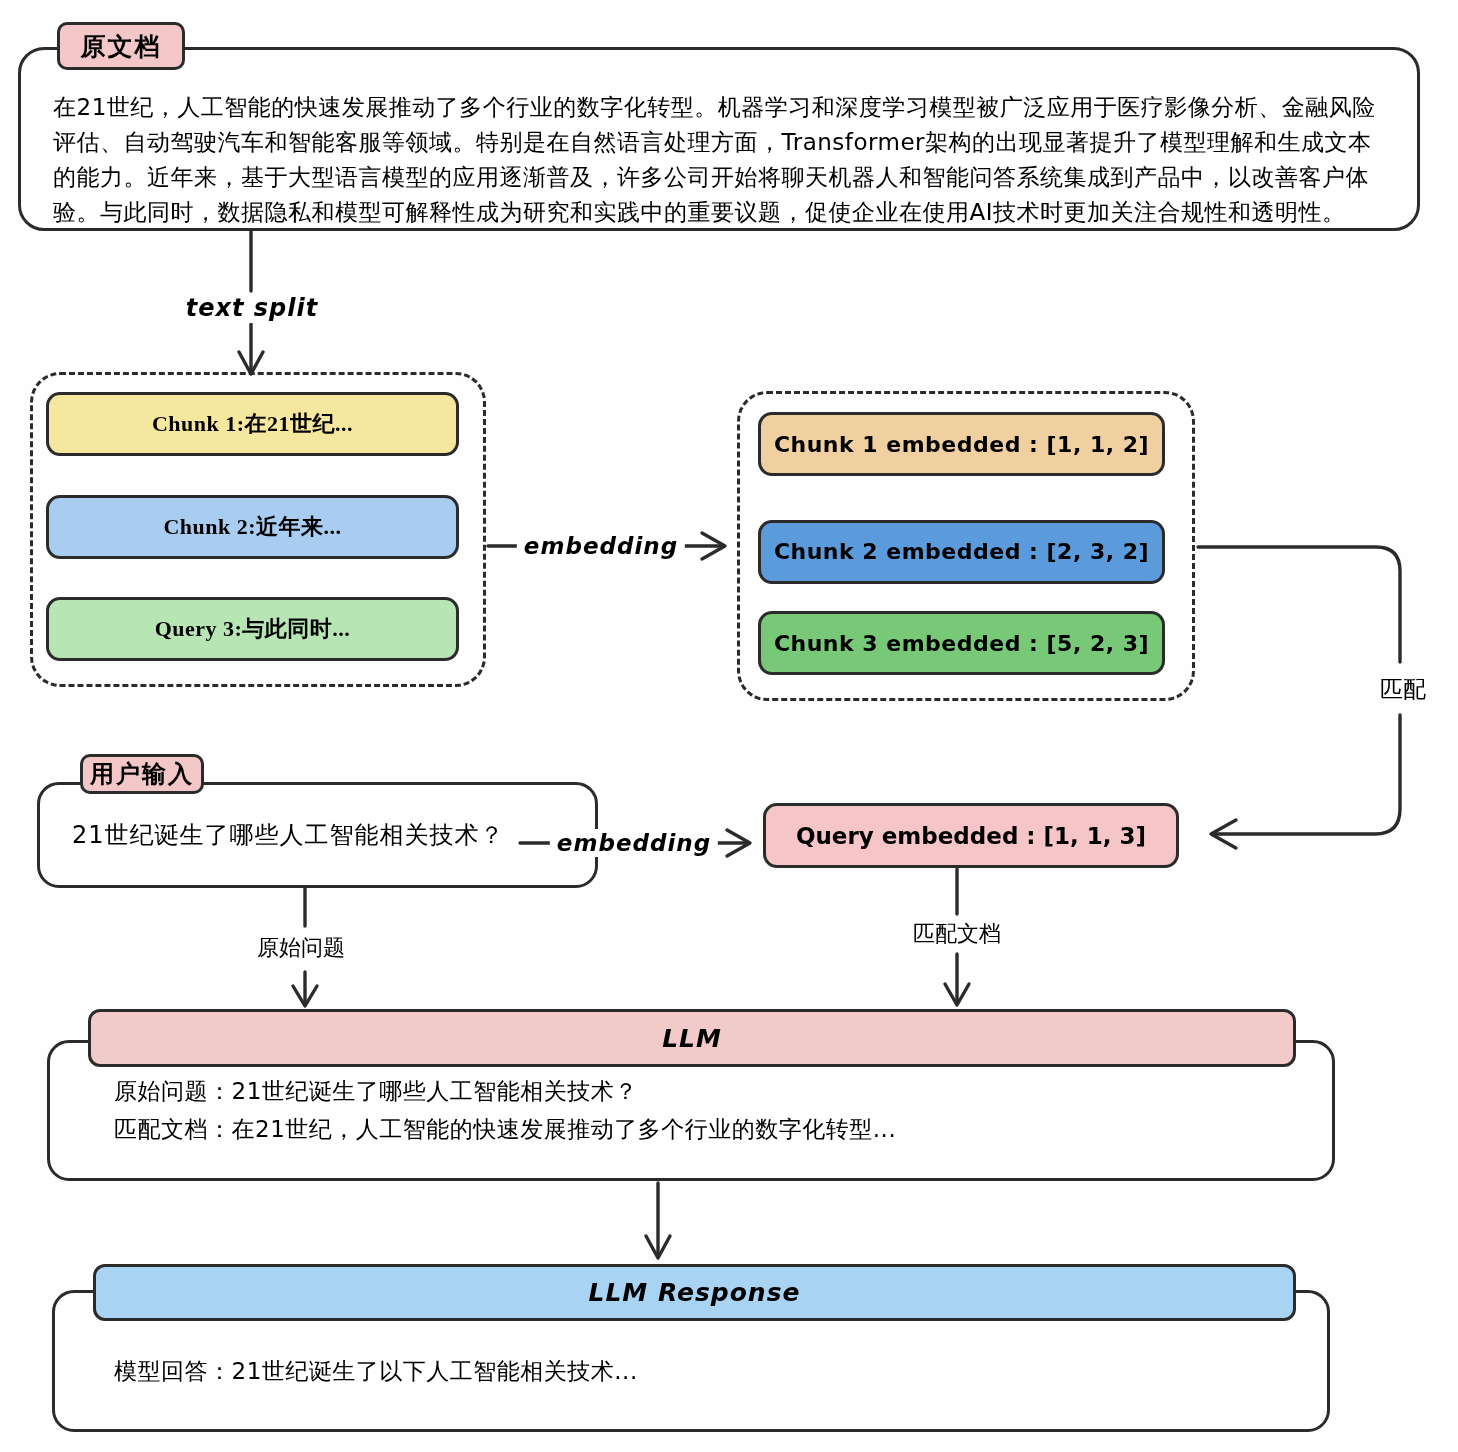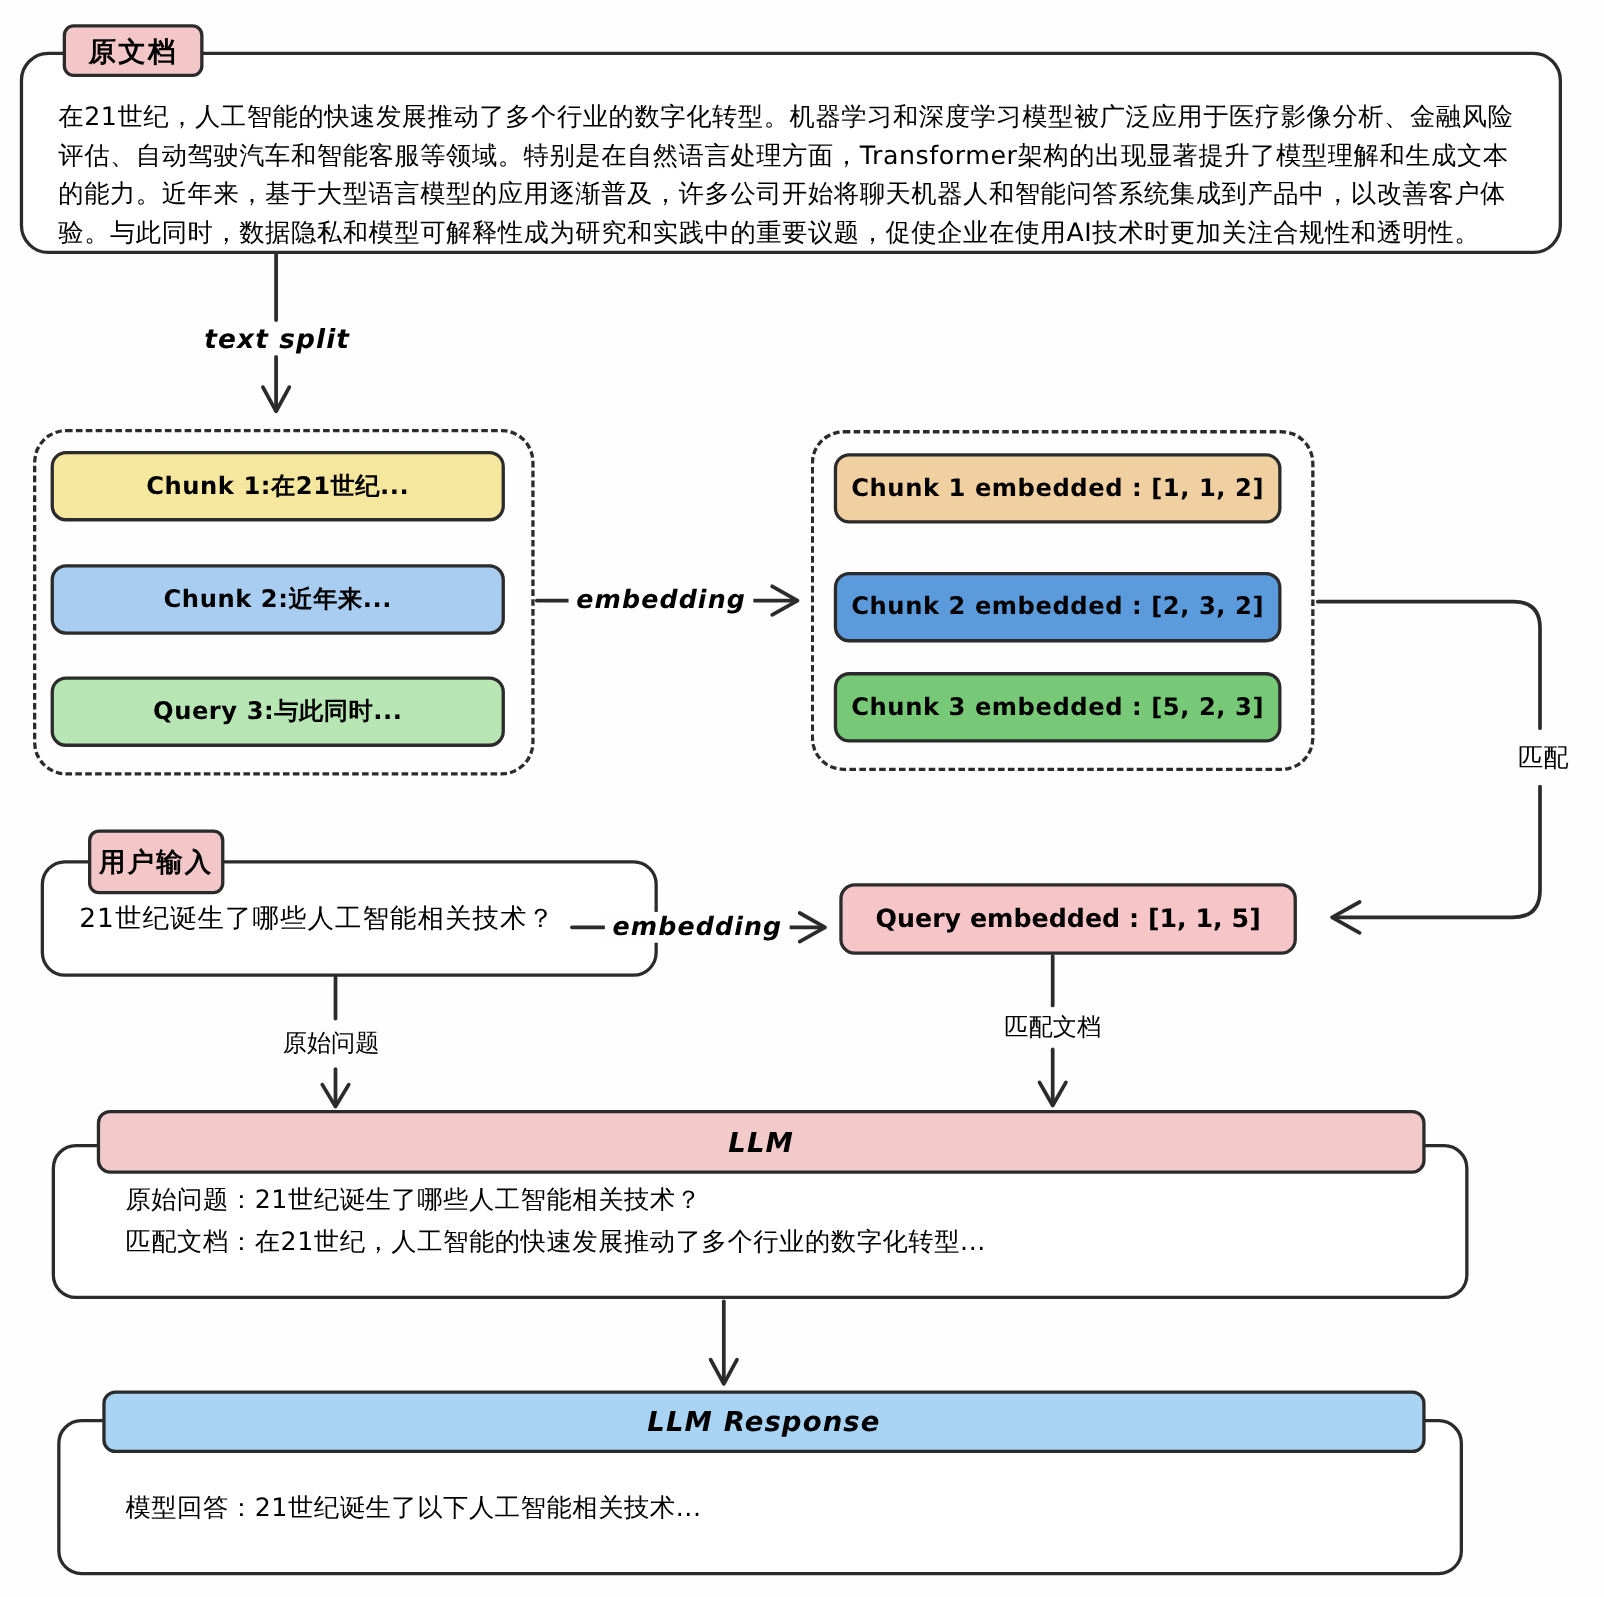--- a/index.html
+++ b/index.html
@@ -87,44 +87,44 @@
     </g>
   </svg>
 
   <div class="tag" style="left: 57px; top: 22px; width: 128px; height: 48px; background-color: rgb(243, 199, 200);">原文档</div>
   <div class="sketch-box" style="left:18px;top:47px;width:1402px;height:184px;">
     <p class="doc-text">在21世纪，人工智能的快速发展推动了多个行业的数字化转型。机器学习和深度学习模型被广泛应用于医疗影像分析、金融风险评估、自动驾驶汽车和智能客服等领域。特别是在自然语言处理方面，Transformer架构的出现显著提升了模型理解和生成文本的能力。近年来，基于大型语言模型的应用逐渐普及，许多公司开始将聊天机器人和智能问答系统集成到产品中，以改善客户体验。与此同时，数据隐私和模型可解释性成为研究和实践中的重要议题，促使企业在使用AI技术时更加关注合规性和透明性。</p>
   </div>
 
   <div class="arrow-label hand" style="left:252px;top:308px;font-size:24px;">text split</div>
 
-  <div class="dashed" style="left:30px;top:390px;width:456px;height:315px;padding:17px 24px 23px 13px;">
+  <div class="dashed" style="left:30px;top:372px;width:456px;height:315px;padding:17px 24px 23px 13px;font-family:Liberation Serif, serif;">
     <div class="chunk" style="background-color: rgb(246, 231, 158);">Chunk 1:在21世纪...</div>
     <div class="chunk" style="background-color: rgb(169, 205, 241);">Chunk 2:近年来...</div>
     <div class="chunk" style="background-color: rgb(183, 230, 180);">Query 3:与此同时...</div>
   </div>
 
   <div class="arrow-label hand" style="left:601px;top:546px;">embedding</div>
 
   <div class="dashed" style="left:737px;top:391px;width:458px;height:310px;padding:18px 27px 23px 18px;">
     <div class="chunk" style="background-color: rgb(240, 207, 160);">Chunk 1 embedded : [1, 1, 2]</div>
     <div class="chunk" style="background-color: rgb(91, 155, 220); margin-top: 16px;">Chunk 2 embedded : [2, 3, 2]</div>
     <div class="chunk" style="background-color: rgb(119, 200, 119);">Chunk 3 embedded : [5, 2, 3]</div>
   </div>
 
   <div class="arrow-label" style="left:1403px;top:689px;">匹配</div>
 
-  <div class="tag" style="left: 80px; top: 754px; width: 124px; height: 59px; font-size: 24px; background-color: rgb(243, 199, 200);">用户输入</div>
+  <div class="tag" style="left: 80px; top: 754px; width: 124px; height: 40px; font-size: 24px; background-color: rgb(243, 199, 200);">用户输入</div>
   <div class="sketch-box" style="left:37px;top:782px;width:561px;height:106px;border-radius:22px;display:flex;align-items:center;">
     <span style="padding-left:32px;font-size:24px;letter-spacing:1px;">21世纪诞生了哪些人工智能相关技术？</span>
   </div>
 
   <div class="arrow-label hand" style="left:634px;top:843px;">embedding</div>
 
-  <div class="flat-box" style="left: 763px; top: 803px; width: 416px; height: 65px; background-color: rgb(245, 197, 199);">Query embedded : [1, 1, 5]</div>
+  <div class="flat-box" style="left: 763px; top: 803px; width: 416px; height: 65px; background-color: rgb(245, 197, 199);">Query embedded : [1, 1, 3]</div>
 
   <div class="arrow-label" style="left:301px;top:948px;font-size:22px;">原始问题</div>
   <div class="arrow-label" style="left:957px;top:934px;font-size:22px;">匹配文档</div>
 
   <div class="sketch-box" style="left:47px;top:1040px;width:1288px;height:141px;border-radius:22px;"></div>
   <div class="header-bar hand" style="left: 88px; top: 1009px; width: 1208px; height: 58px; background-color: rgb(242, 202, 202);">LLM</div>
   <div class="body-text" style="left:114px;top:1072px;">
     <div>原始问题：21世纪诞生了哪些人工智能相关技术？</div>
     <div>匹配文档：在21世纪，人工智能的快速发展推动了多个行业的数字化转型...</div>
   </div>

